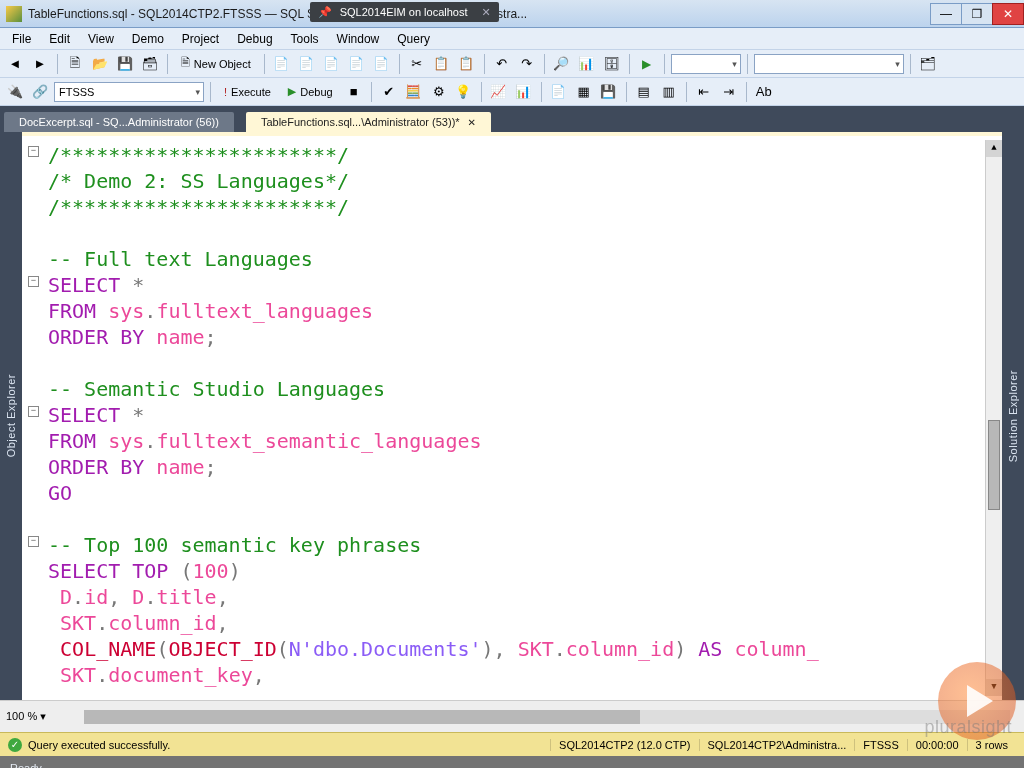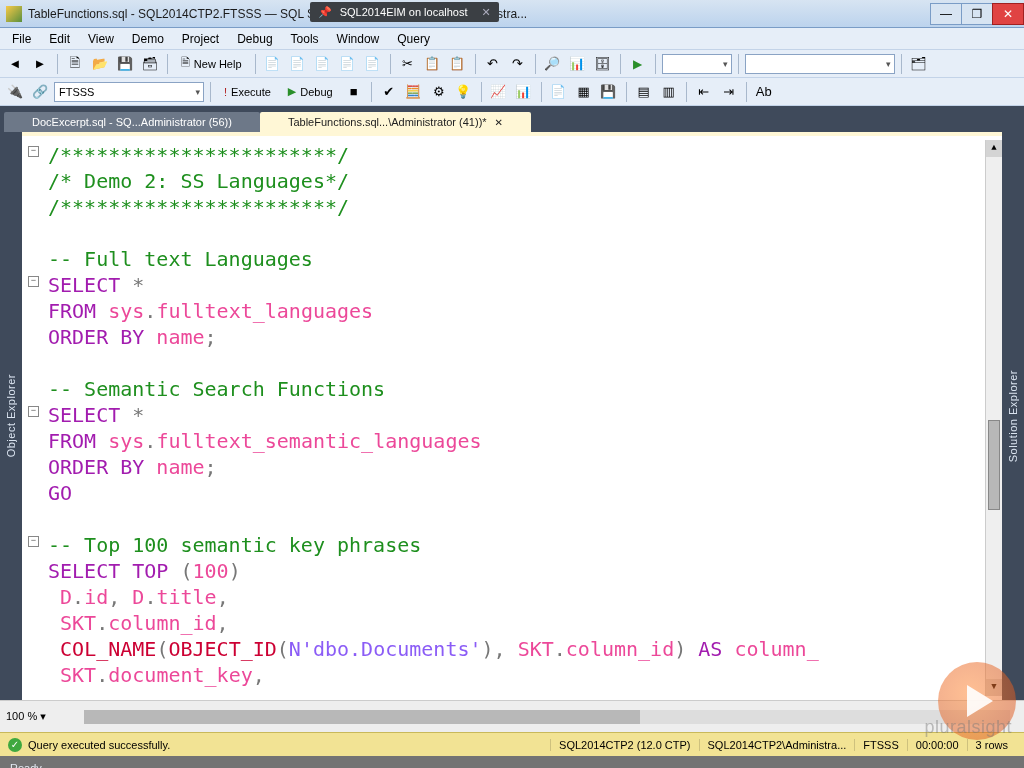--- a/index.html
+++ b/index.html
@@ -102,25 +102,25 @@
 
 .tabstrip {
   height: 26px;
   background: #3f4a5b;
   display:flex;
   align-items:flex-end;
   padding: 0 4px;
 }
 .tab {
   height: 20px;
-  padding: 3px 28px;
+  padding: 3px 15px;
   font-size: 11px;
   background: #6d7888;
   color: #fff;
-  margin-right: 0;
+  margin-right: 12px;
   display:flex; align-items:center;
   cursor:pointer;
   border-top-left-radius:2px; border-top-right-radius:2px;
 }
 .tab.active { background:#fff7d6; color:#222; }
 .tab .x { margin-left:8px; font-size:10px; }
 
 .main {
   position:relative;
   display:flex;
@@ -277,21 +277,21 @@
   <div class="tbtn">◄</div>
   <div class="tbtn">►</div>
   <div class="sep"></div>
   <div class="tbtn">🗎</div>
   <div class="tbtn">📂</div>
   <div class="tbtn">💾</div>
   <div class="tbtn">🗃</div>
   <div class="sep"></div>
   <div class="tbtn tbtn-wide">
     <span>🗎</span>
-    <span>New Help</span>
+    <span>New Object</span>
   </div>
   <div class="sep"></div>
   <div class="tbtn">📄</div>
   <div class="tbtn">📄</div>
   <div class="tbtn">📄</div>
   <div class="tbtn">📄</div>
   <div class="tbtn">📄</div>
   <div class="sep"></div>
   <div class="tbtn">✂</div>
   <div class="tbtn">📋</div>
@@ -349,21 +349,21 @@
   <div class="tbtn">⇥</div>
   <div class="sep"></div>
   <div class="tbtn">Ab</div>
 </div>
 
 <div class="tabstrip">
   <div class="tab">
     <span>DocExcerpt.sql - SQ...Administrator (56))</span>
   </div>
   <div class="tab active">
-    <span>TableFunctions.sql...\Administrator (41))*</span>
+    <span>TableFunctions.sql...\Administrator (53))*</span>
     <span class="x">✕</span>
   </div>
 </div>
 
 <div class="main">
   <div class="side-tab">
     <span>Object Explorer</span>
   </div>
 
   <div class="editor">
@@ -375,21 +375,21 @@
     </div>
 <pre class="code"><span class="c-comment">/***********************/</span>
 <span class="c-comment">/* Demo 2: SS Languages*/</span>
 <span class="c-comment">/***********************/</span>
 <span></span>
 <span class="c-comment">-- Full text Languages</span>
 <span class="c-kw">SELECT</span><span class="c-gray"> *</span>
 <span class="c-kw">FROM</span><span class="c-black"><span> sys</span></span><span class="c-gray">.</span><span class="c-black">fulltext_languages</span>
 <span class="c-kw">ORDER BY</span><span class="c-black"> name</span><span class="c-gray">;</span>
 <span></span>
-<span class="c-comment">-- Semantic Search Functions</span>
+<span class="c-comment">-- Semantic Studio Languages</span>
 <span class="c-kw">SELECT</span><span class="c-gray"> *</span>
 <span class="c-kw">FROM</span><span class="c-black"><span> sys</span></span><span class="c-gray">.</span><span class="c-black">fulltext_semantic_languages</span>
 <span class="c-kw">ORDER BY</span><span class="c-black"> name</span><span class="c-gray">;</span>
 <span class="c-kw">GO</span>
 <span></span>
 <span class="c-comment">-- Top 100 semantic key phrases</span>
 <span class="c-kw">SELECT TOP </span><span class="c-gray">(</span><span class="c-black">100</span><span class="c-gray">)</span>
 <span class="c-black"> D</span><span class="c-gray">.</span><span class="c-black">id</span><span class="c-gray">,</span><span class="c-black"> D</span><span class="c-gray">.</span><span class="c-black">title</span><span class="c-gray">,</span>
 <span class="c-black"> SKT</span><span class="c-gray">.</span><span class="c-black">column_id</span><span class="c-gray">,</span>
 <span> </span><span class="c-func">COL_NAME</span><span class="c-gray">(</span><span class="c-func">OBJECT_ID</span><span class="c-gray">(</span><span class="c-red">N'dbo.Documents'</span><span class="c-gray">)</span><span class="c-gray">,</span><span class="c-black"> SKT</span><span class="c-gray">.</span><span class="c-black">column_id</span><span class="c-gray">)</span><span class="c-kw"> AS</span><span class="c-black"> column_</span>

